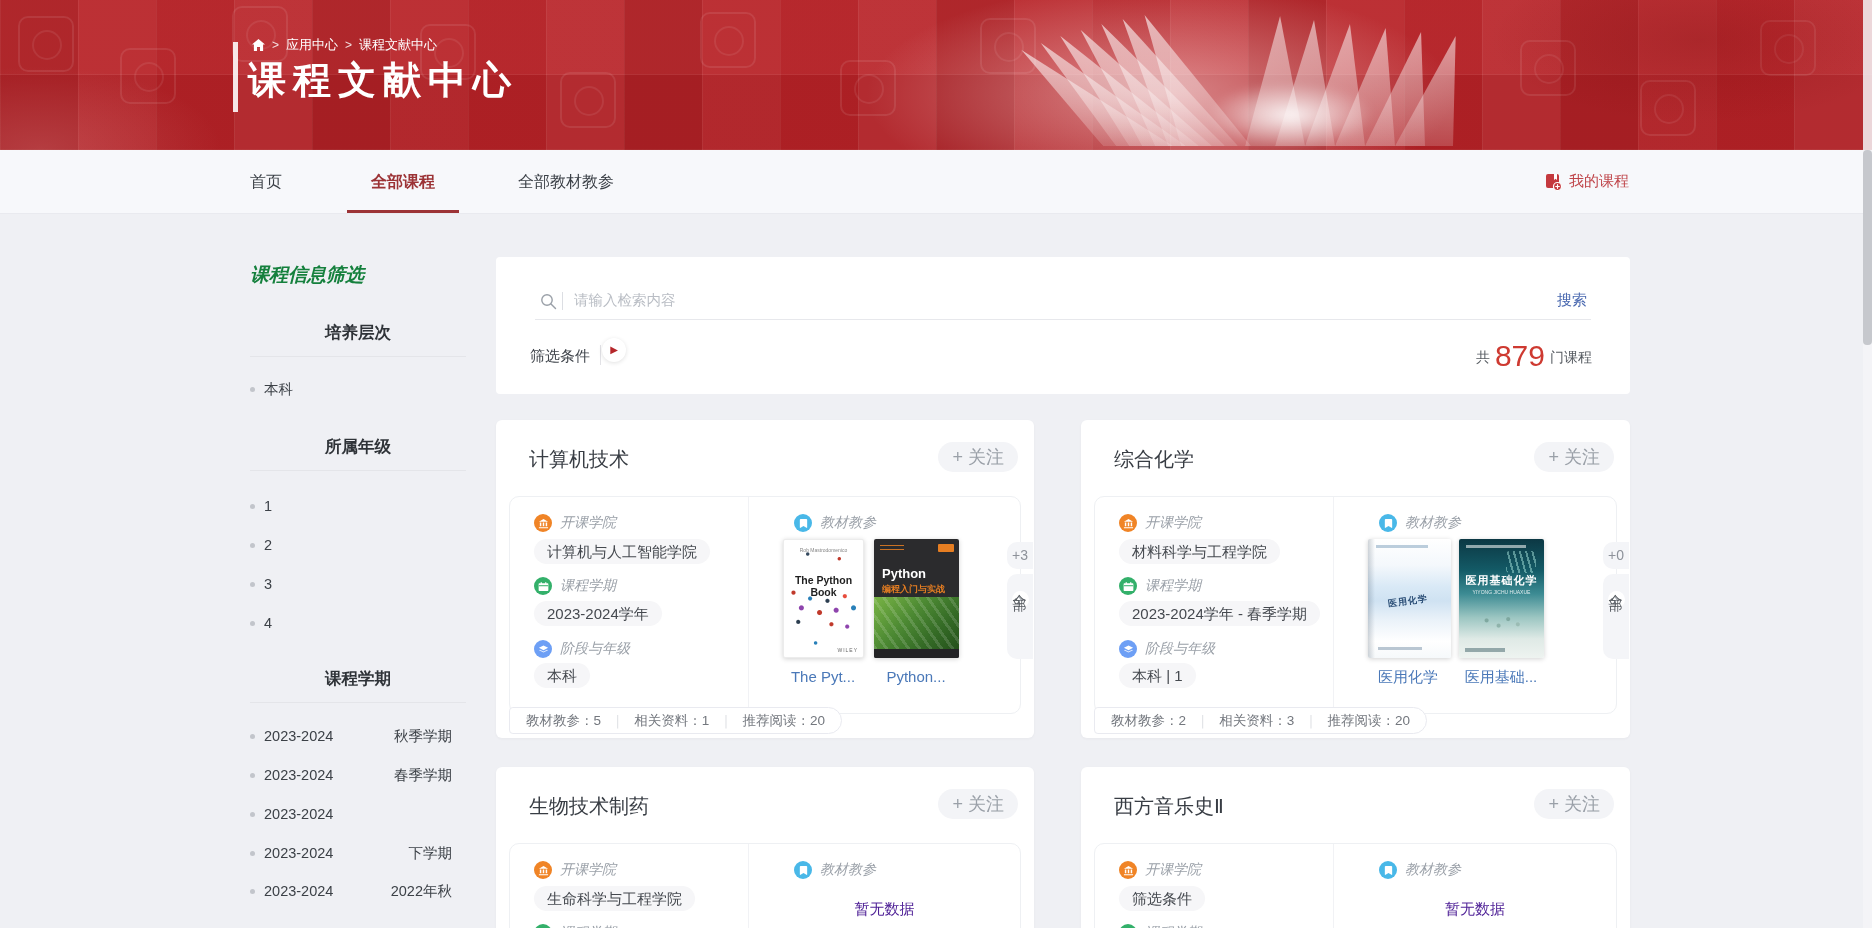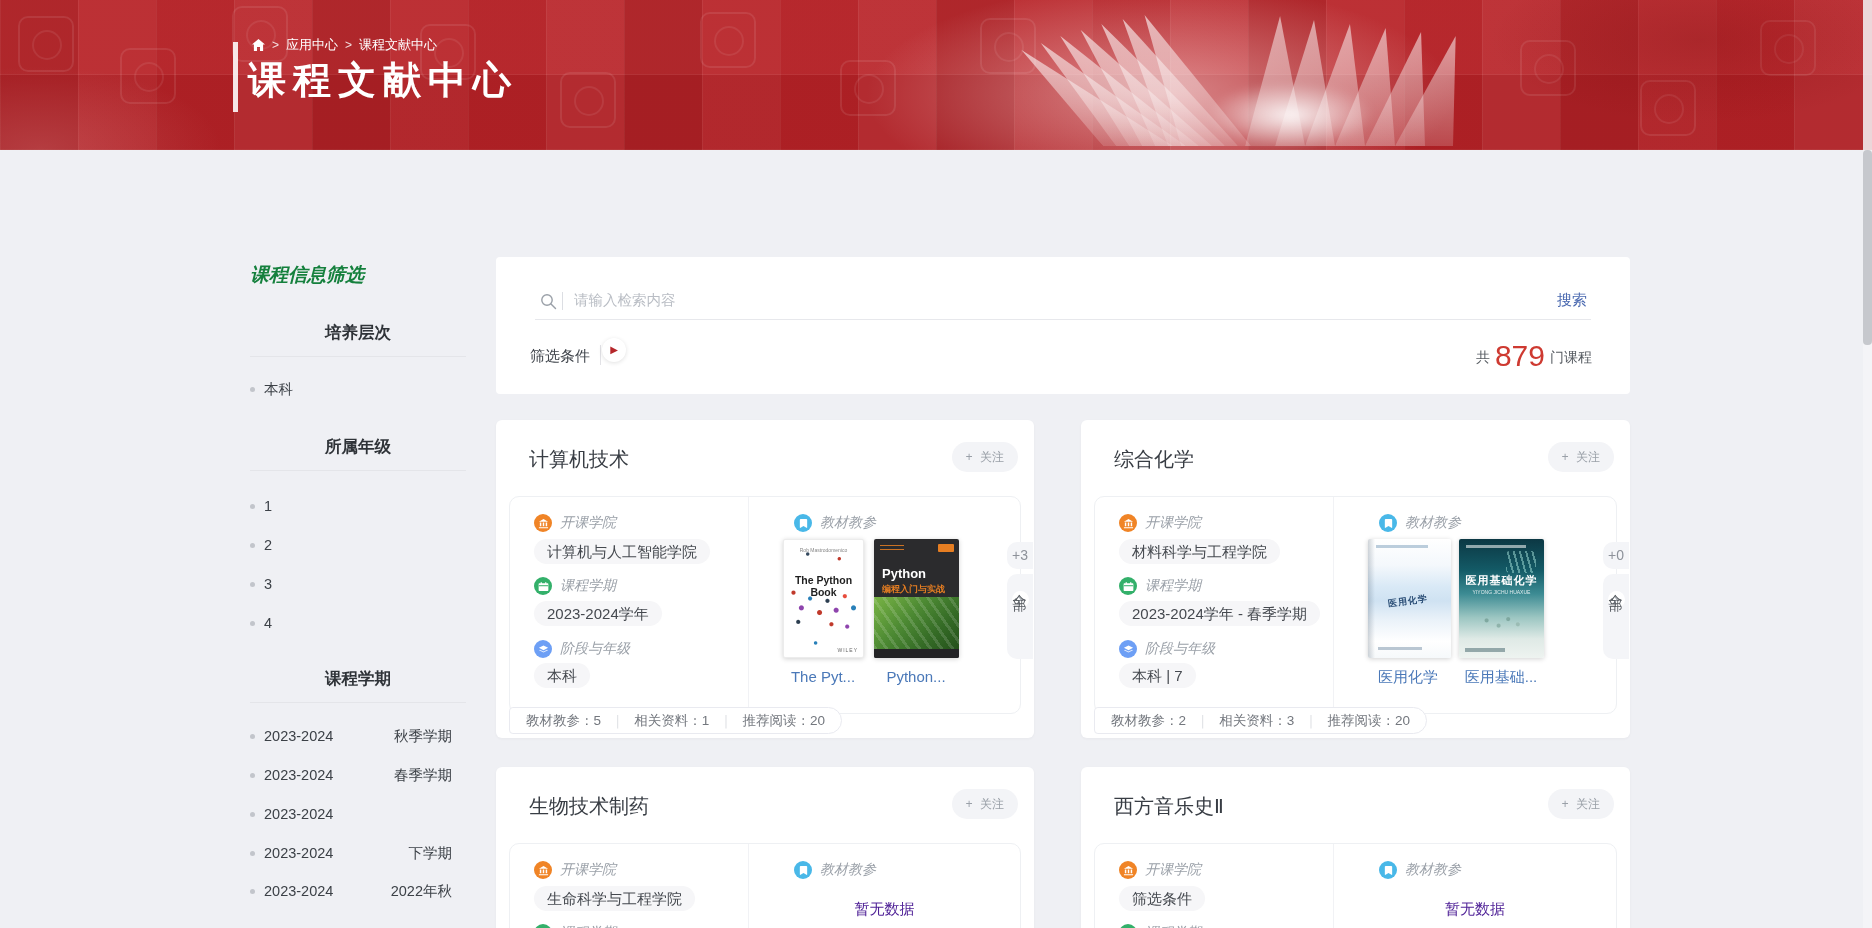--- a/index.html
+++ b/index.html
@@ -61,21 +61,21 @@
   .filter-label { position:absolute; left:34px; top:90px; font-size:15px; color:#3e434a; }
   .filter-div { position:absolute; left:104px; top:88px; width:1px; height:20px; background:#e2e2e6; }
   .filter-toggle { position:absolute; left:106px; top:81px; width:24px; height:24px; border-radius:50%; background:#ffffff; box-shadow:0 1px 4px rgba(0,0,0,0.12); text-align:center; line-height:24px; font-size:10px; color:#b5262a; cursor:pointer; }
   .count-wrap { position:absolute; right:38px; top:84px; display:flex; align-items:flex-end; gap:5px; }
   .count-pre, .count-suf { font-size:14px; color:#565b61; padding-bottom:4px; }
   .count-num { font-size:30px; color:#ce3a31; line-height:30px; }
 
   
   .card { position:absolute; background:#ffffff; border-radius:6px; box-shadow:0 1px 3px rgba(40,40,60,0.04); }
   .card-title { position:absolute; left:33px; top:26px; font-size:20px; color:#383d44; }
-  .follow-btn { position:absolute; right:16px; top:22px; height:30px; padding:0 14px; border:none; border-radius:16px; background:#f3f4f7; color:#9aa0a8; font-size:12px; cursor:pointer; font-family:Liberation Mono, monospace; }
+  .follow-btn { position:absolute; right:16px; top:22px; height:30px; padding:0 14px; border:none; border-radius:16px; background:#f3f4f7; color:#9aa0a8; font-size:18px; cursor:pointer; font-family:Liberation Sans, sans-serif; }
   .inner { position:absolute; left:13px; right:13px; top:76px; height:218px; border:1px solid #eef0f3; border-radius:10px; }
   .col-div { position:absolute; left:238px; top:0; bottom:0; width:1px; background:#f1f2f5; }
   .info-row { position:absolute; left:24px; display:flex; align-items:center; gap:8px; height:20px;font-style:italic; }
   .info-row.r { left:284px; }
   .ic { width:18px; height:18px; border-radius:50%; display:flex; align-items:center; justify-content:center; flex:0 0 auto; }
   .ic-college { background:#f08426; }
   .ic-sem { background:#33b06a; }
   .ic-stage { background:#6d9ff5; }
   .ic-mat { background:#49b8e8; }
   .info-label { font-size:14px; color:#9aa0a8; }
@@ -187,20 +187,36 @@
           </svg>
       </span>
       <span class="crumb-sep">&gt;</span>
       <span>应用中心</span>
       <span class="crumb-sep">&gt;</span>
       <span>课程文献中心</span>
     </div>
     <div class="banner-title">课程文献中心</div>
   </div>
 
+  <div class="nav">
+    <div class="tab" style="left:250px">首页</div>
+    <div class="tab tab-active" style="left:347px;width:112px">全部课程</div>
+    <div class="tab" style="left:518px">全部教材教参</div>
+    <div class="my-courses">
+      <span style="display:flex">
+        <svg width="17" height="18" viewBox="0 0 17 18">
+          <rect x="1" y="1" width="13" height="14" rx="2" fill="#c4393e"></rect>
+          <path d="M9 1h3v6l-1.5-1.3L9 7z" fill="#ffffff"></path>
+          <circle cx="12.5" cy="13.5" r="4" fill="#c4393e" stroke="#ffffff" stroke-width="1.2"></circle>
+          <path d="M12.5 11.7v3.6M10.7 13.5h3.6" stroke="#ffffff" stroke-width="1.2" stroke-linecap="round"></path>
+        </svg>
+      </span>
+      <span>我的课程</span>
+    </div>
+  </div>
 
   <div class="sidebar">
     <div class="sb-title">课程信息筛选</div>
 
     <div class="sb-head" style="top:62px">培养层次</div>
     <div class="sb-line" style="top:96px"></div>
     <div class="sb-item" style="top:120px">
       <span class="dot"></span>
       <span>本科</span>
     </div>
@@ -377,21 +393,21 @@
       <div class="pill" style="top:104px">2023-2024学年 - 春季学期</div>
       <div class="info-row" style="top:142px">
         <span class="ic ic-stage">
             <svg width="11" height="11" viewBox="0 0 12 12">
               <path fill="#fff" d="M6 1.6 11 4.2 6 6.8 1 4.2Z"></path>
               <path fill="#fff" opacity=".8" d="M2.2 6.2 6 8.1l3.8-1.9L11 6.9 6 9.4 1 6.9Z"></path>
             </svg>
           </span>
         <span class="info-label">阶段与年级</span>
       </div>
-      <div class="pill" style="top:166px">本科 | 7</div>
+      <div class="pill" style="top:166px">本科 | 1</div>
 
       <div class="info-row r" style="top:16px">
         <span class="ic ic-mat">
             <svg width="11" height="11" viewBox="0 0 12 12">
               <path fill="#fff" d="M3 1h6a1 1 0 0 1 1 1v8.3a.5.5 0 0 1-.8.4L6 8.8 2.8 10.7a.5.5 0 0 1-.8-.4V2a1 1 0 0 1 1-1z"></path>
             </svg>
           </span>
         <span class="info-label">教材教参</span>
       </div>
       <div class="cover cover-yyhx">

